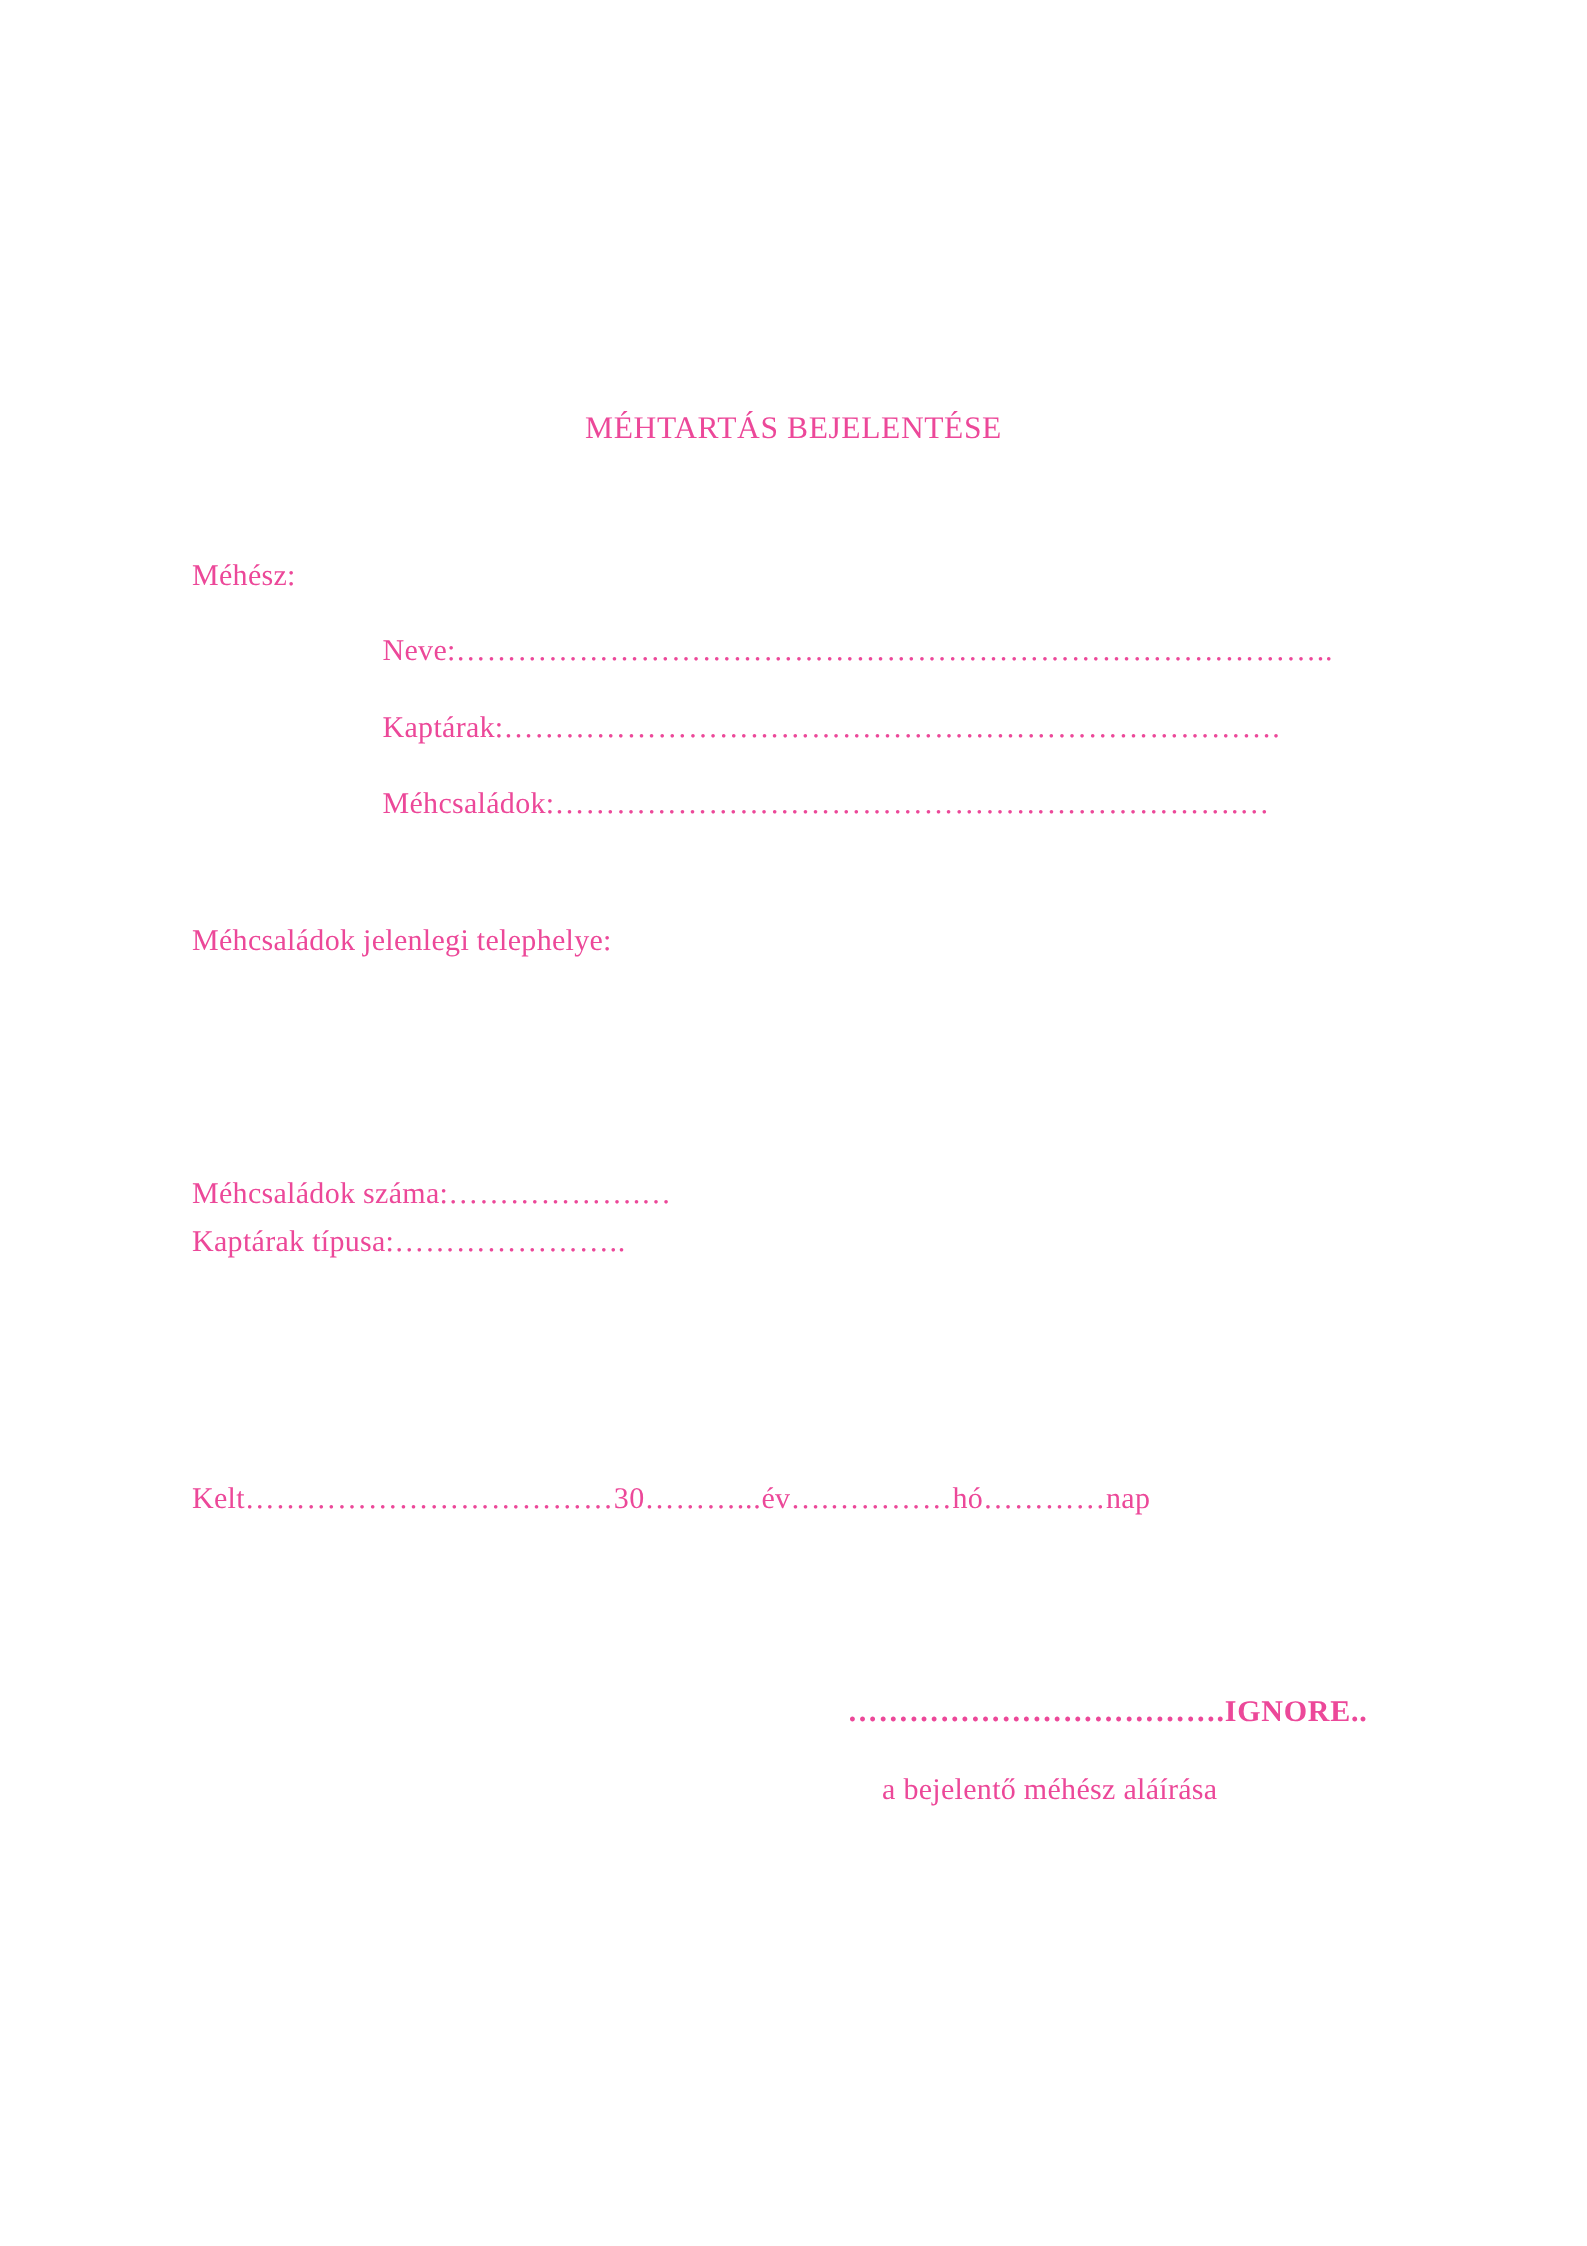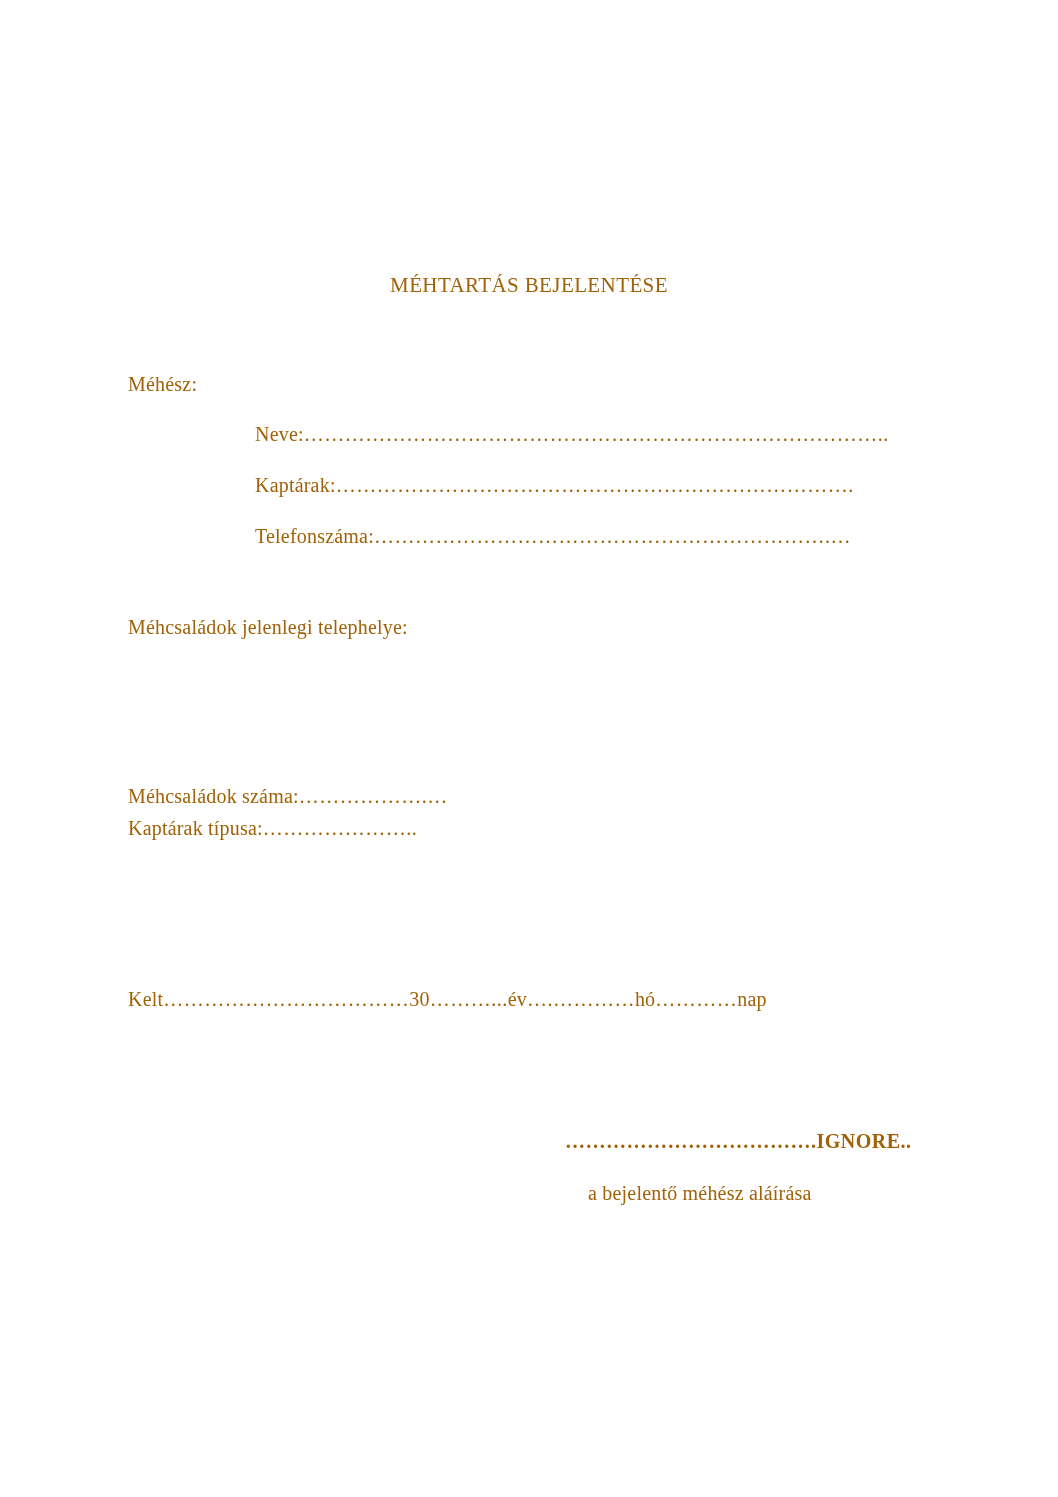--- a/index.html
+++ b/index.html
@@ -7,21 +7,21 @@
     margin: 0;
     padding: 0;
     background: #ffffff;
   }
   .page {
     position: relative;
     width: 1058px;
     height: 1497px;
     background: #ffffff;
     font-family: "Liberation Serif", "DejaVu Serif", serif;
-    color: #a16207;
+    color: #ec4899;
     overflow: hidden;
   }
   .line {
     position: absolute;
     font-size: 20px;
     line-height: 1.1;
     white-space: nowrap;
     letter-spacing: 0.2px;
   }
   .doc-title {
@@ -53,21 +53,21 @@
 
   <div class="line" style="top:423px; left:255px">
     <span>Neve:</span><span class="dots">…………………………………………………………………………..</span>
   </div>
 
   <div class="line" style="top:474px; left:255px">
     <span>Kaptárak:</span><span class="dots">………………………………………………………………….</span>
   </div>
 
   <div class="line" style="top:525px; left:255px">
-    <span>Telefonszáma:</span><span class="dots">………………………………………………………….…</span>
+    <span>Méhcsaládok:</span><span class="dots">………………………………………………………….…</span>
   </div>
 
   <div class="line" style="top:616px; left:128px">Méhcsaládok jelenlegi telephelye:</div>
 
 
   <div class="line" style="top:785px; left:128px">
     <span>Méhcsaládok száma:</span><span class="dots">……………….…</span>
   </div>
 
   <div class="line" style="top:817px; left:128px">

